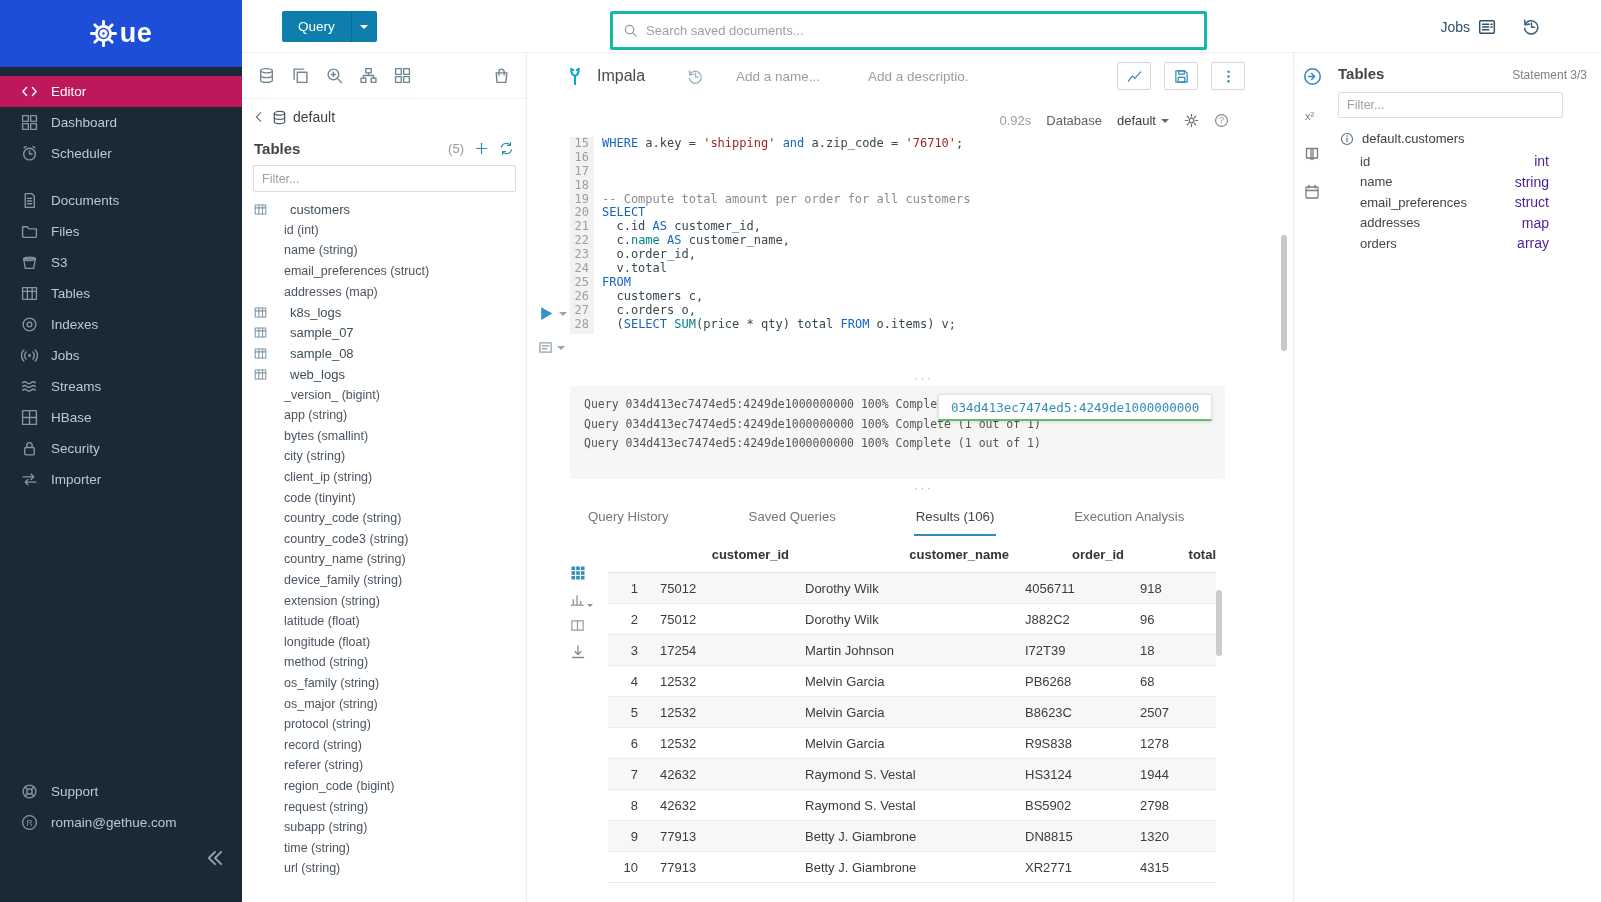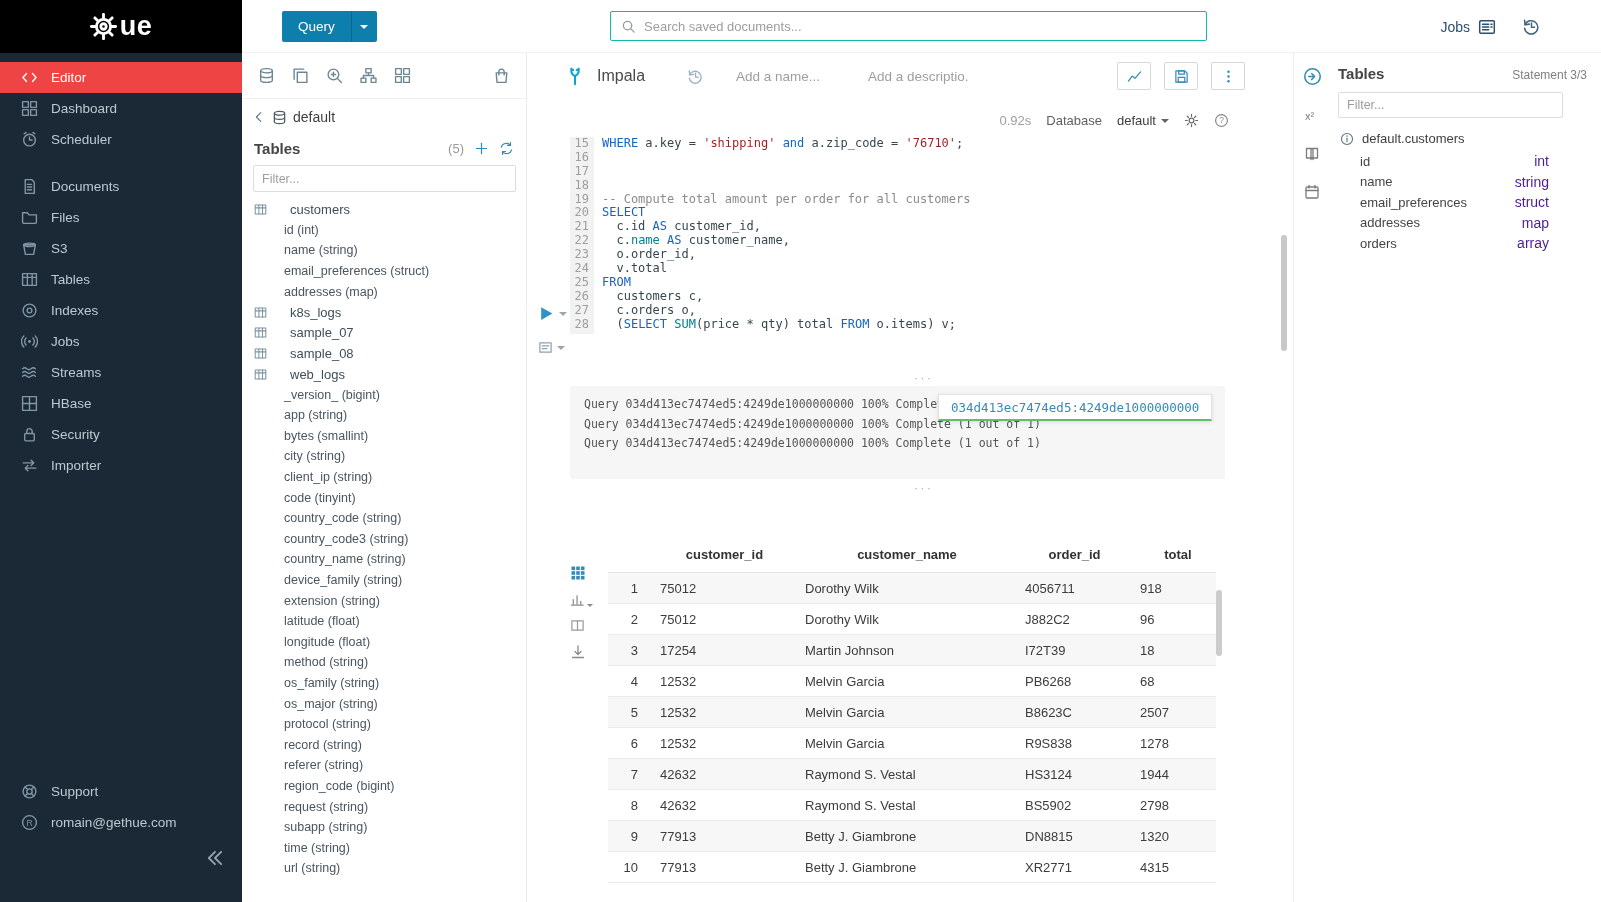--- a/index.html
+++ b/index.html
@@ -7,41 +7,41 @@
   body{position:relative;font-family:"Liberation Sans",sans-serif;font-size:13px;color:#444;background:#fff}
   .icon{display:inline-flex;width:16px;height:16px;flex:none}
   .icon svg{width:100%;height:100%;fill:none;stroke:currentColor;stroke-width:1.3;stroke-linecap:round;stroke-linejoin:round}
   .caret{width:0;height:0;border-left:4px solid transparent;border-right:4px solid transparent;border-top:4px solid currentColor;display:inline-block}
   .caret.tiny{border-left-width:3px;border-right-width:3px;border-top-width:3px}
   input{font-family:"Liberation Sans",sans-serif}
   input::placeholder{color:#9e9e9e}
 
   
   .sidebar{position:absolute;left:0;top:0;width:242px;height:902px;background:#1b2936}
-  .logo{height:53px;background:#000000;color:#fff;display:flex;align-items:center;justify-content:center;gap:3px}
+  .logo{height:67px;background:#1d4ed8;color:#fff;display:flex;align-items:center;justify-content:center;gap:3px}
   .logo-gear{width:27px;height:27px}
   .logo-gear svg{stroke-width:1.7}
   .logo-text{font-size:27px;font-weight:bold;letter-spacing:.5px}
   .nav{padding-top:9px}
   .nav-item{height:31px;display:flex;align-items:center;padding-left:21px;gap:13px;color:#bcc9d1;font-size:13.5px;cursor:pointer}
   .nav-item .nav-icon{width:17px;height:17px;color:#8296a3}
-  .nav-item.active{background:#ef4444;color:#fff}
+  .nav-item.active{background:#be185d;color:#fff}
   .nav-item.active .nav-icon{color:#fff}
   .nav-item.gap{margin-top:16px}
   .sidebar-bottom{position:absolute;bottom:24px;left:0;right:0}
   .collapse-row{height:40px;display:flex;align-items:center;justify-content:flex-end;padding-right:16px}
   .collapse-row .icon{width:22px;height:22px;color:#93a5b1}
 
   
   .topbar{position:absolute;left:242px;top:0;width:1359px;height:53px;background:#fff;border-bottom:1px solid #f1f1f1}
   .query-btn{position:absolute;left:40px;top:11px;height:31px;background:#0e7fad;color:#fff;border-radius:2px;display:flex;align-items:center;font-size:13.5px;cursor:pointer}
   .qb-label{padding:0 16px}
   .qb-caret{width:26px;height:100%;display:flex;align-items:center;justify-content:center;border-left:1px solid rgba(0,0,0,.18)}
   .qb-caret .caret{color:#fff}
-  .search-box{position:absolute;left:368px;top:11px;width:597px;height:30px;border:1px solid #14b8a6;border-radius:2px;display:flex;align-items:center;padding-left:10px;gap:8px}
+  .search-box{position:absolute;left:368px;top:11px;width:597px;height:39px;border:3px solid #14b8a6;border-radius:2px;display:flex;align-items:center;padding-left:10px;gap:8px}
   .search-ic{width:15px;height:15px;color:#8f9aa3}
   .search-input{border:0;outline:0;flex:1;font-size:13px;color:#444;background:transparent}
   .topbar-right{position:absolute;right:60px;top:0;height:53px;display:flex;align-items:center;gap:26px}
   .jobs{display:flex;align-items:center;gap:8px;color:#2c4f6e;font-size:14px;cursor:pointer}
   .jobs-ic{width:18px;height:18px}
   .hist-ic{width:19px;height:19px;color:#43657c}
 
   
   .assist{position:absolute;left:242px;top:53px;width:285px;height:849px;background:#fff;border-right:1px solid #ececec}
   .assist-toolbar{height:46px;border-bottom:1px solid #f0f0f0;display:flex;align-items:center;padding:0 16px;gap:17px;color:#6e8593}
@@ -113,21 +113,21 @@
 
   .results-strip{position:absolute;left:43px;top:512px;width:30px;display:flex;flex-direction:column;gap:11px;align-items:flex-start}
   .results-strip .icon{cursor:pointer}
   .strip-grid{width:16px;height:16px;color:#338bb8}
   .strip-chart{display:flex;align-items:flex-end;gap:2px;color:#8a8a8a}
   .strip-chart .icon{width:15px;height:15px}
   .strip-cols{width:15px;height:15px;color:#9a9a9a}
   .strip-dl{width:16px;height:16px;color:#8a8a8a}
 
   .results-table{position:absolute;left:81px;top:486px;width:608px;border-collapse:collapse;font-size:13px;color:#3c3c3c}
-  .results-table th{text-align:center;font-weight:bold;color:#333;padding:8px 0 10px 16px;border-bottom:1px solid #e4e4e4;white-space:nowrap}
+  .results-table th{text-align:right;font-weight:bold;color:#333;padding:8px 0 10px 16px;border-bottom:1px solid #e4e4e4;white-space:nowrap}
   .results-table th.rownum,.results-table td.rownum{width:36px;text-align:right;padding:0 6px 0 0}
   .results-table th.c0{width:145px}.results-table th.c1{width:220px}.results-table th.c2{width:115px}.results-table th.c3{width:92px}
   .results-table td{height:31px;padding:0 0 0 16px;border-bottom:1px solid #ebebeb;white-space:nowrap}
   .results-table tbody tr:nth-child(odd){background:#f7f7f7}
   .results-scrollbar{position:absolute;left:689px;top:537px;width:6px;height:66px;background:#ccc;border-radius:3px}
 
   
   .right-strip{position:absolute;left:1293px;top:53px;width:37px;height:849px;border-left:1px solid #ececec;display:flex;flex-direction:column;align-items:center;padding-top:14px;gap:22px}
   .right-strip .icon{cursor:pointer}
   .rs-assist{width:19px;height:19px;color:#338bb8}
@@ -706,20 +706,26 @@
   <div class="log-box">
     <div id="log-lines">
         <div class="log-line">Query 034d413ec7474ed5:4249de1000000000 100% Complete (1 out of 1)</div>
         <div class="log-line">Query 034d413ec7474ed5:4249de1000000000 100% Complete (1 out of 1)</div>
         <div class="log-line">Query 034d413ec7474ed5:4249de1000000000 100% Complete (1 out of 1)</div>
       </div>
   </div>
   <div class="log-tooltip">034d413ec7474ed5:4249de1000000000</div>
   <div class="resize-handle rh2"></div>
 
+  <div class="tabs" id="tabs">
+      <div class="tab">Query History</div>
+      <div class="tab">Saved Queries</div>
+      <div class="tab active">Results (106)</div>
+      <div class="tab">Execution Analysis</div>
+    </div>
 
   <div class="results-strip">
     <span class="icon strip-grid">
         <svg viewBox="0 0 16 16">
           <g style="fill:currentColor;stroke:none">
             <rect x="1.5" y="1.5" width="3.6" height="3.6"></rect>
             <rect x="6.2" y="1.5" width="3.6" height="3.6"></rect>
             <rect x="10.9" y="1.5" width="3.6" height="3.6"></rect>
             <rect x="1.5" y="6.2" width="3.6" height="3.6"></rect>
             <rect x="6.2" y="6.2" width="3.6" height="3.6"></rect>

